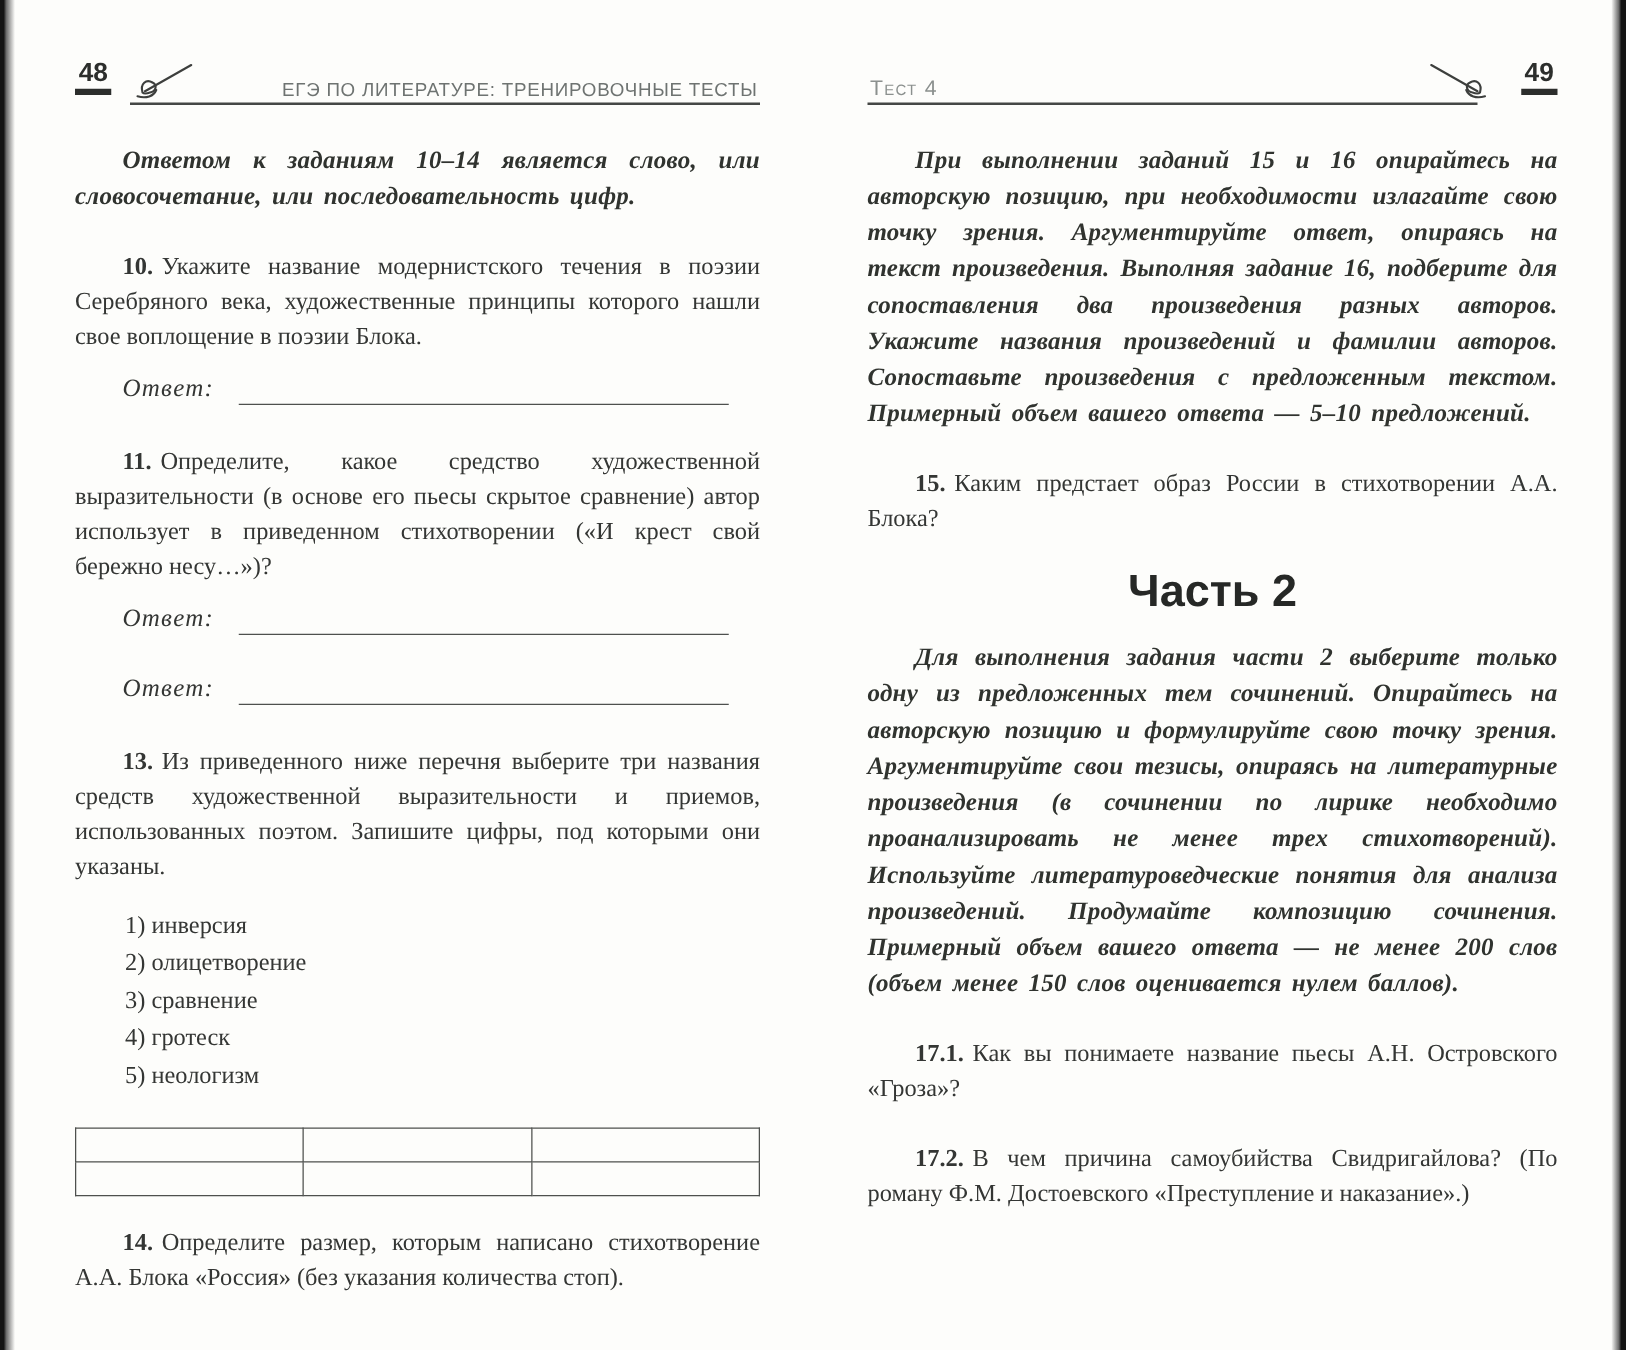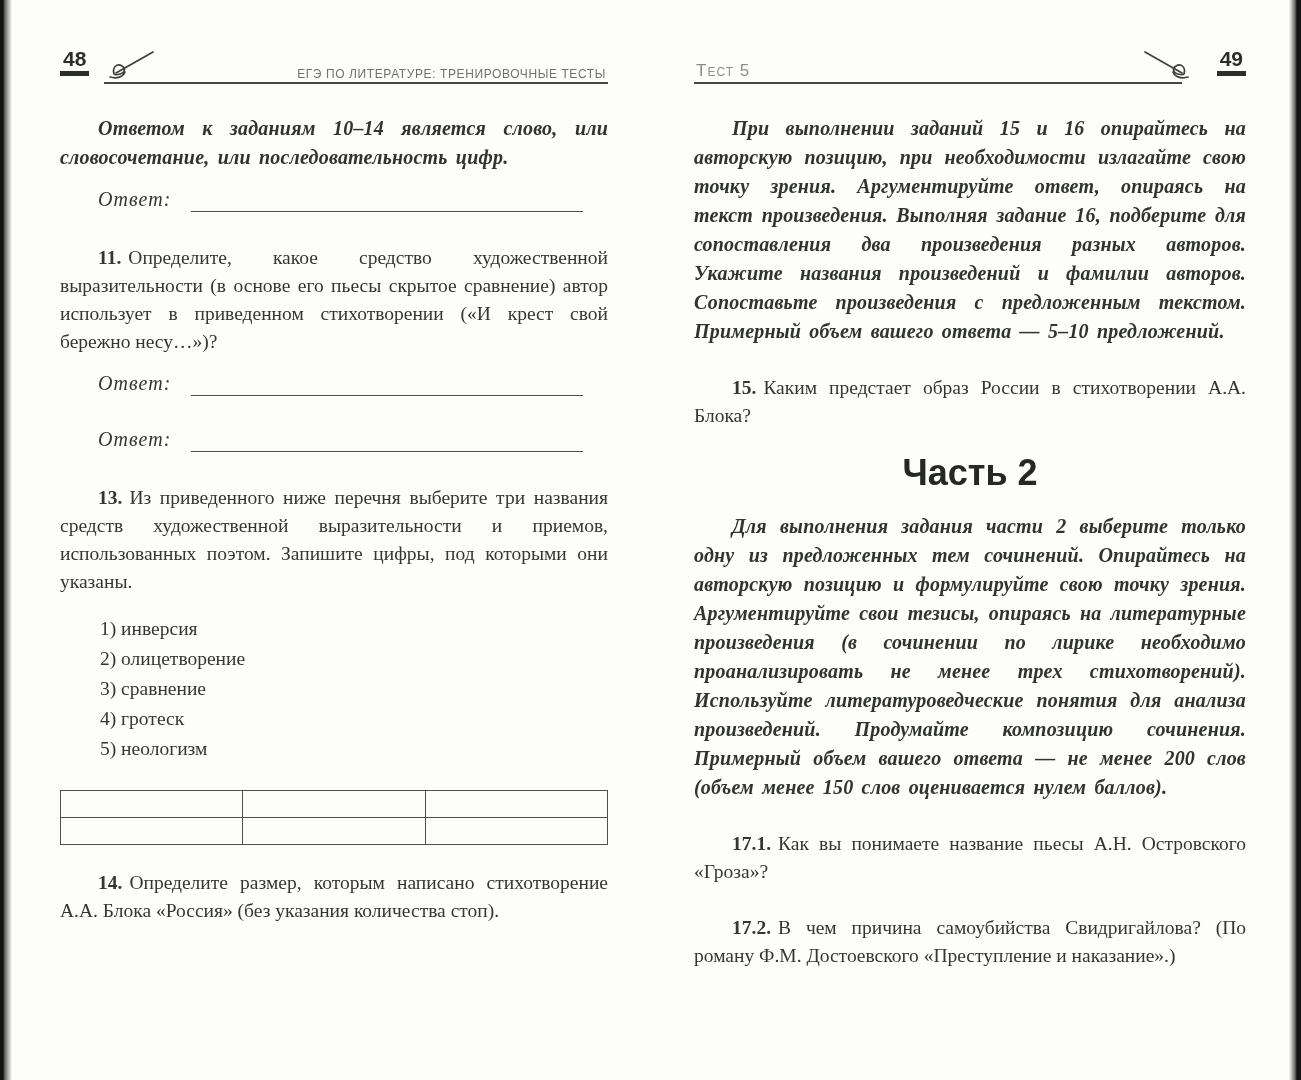--- a/index.html
+++ b/index.html
@@ -36,21 +36,21 @@
   .page-right .pagenum { right: 0; }
   .head-rule { position: absolute; height: 2px; background: #454745; bottom: 6px; }
   .page-left  .head-rule { left: 44px; right: 0; }
   .page-right .head-rule { left: 0; right: 64px; }
   .quill { position: absolute; top: 0; }
   .page-left  .quill { left: 48px; }
   .page-right .quill { right: 56px; transform: scaleX(-1); }
   .running-title {
     position: absolute; bottom: 9px;
     font-family: "Liberation Sans", sans-serif;
-    font-size: 12px; color: #6e7371; letter-spacing: 0.6px;
+    font-size: 15px; color: #6e7371; letter-spacing: 0.6px;
   }
   .page-left  .running-title { right: 2px; }
   .page-right .running-title { left: 2px; font-variant: small-caps; font-size: 17px; color: #8b908e; letter-spacing: 1px; }
 
   
   .lead {
     font-weight: 700; font-style: italic;
     font-size: 20px; line-height: 29px;
     text-align: justify; text-indent: 38px;
     word-spacing: 3px; letter-spacing: 0.2px;
@@ -97,20 +97,21 @@
           <path d="M6 26 C 4 19, 9 15, 14 18 C 18 20, 17 25, 12 26 C 9 27, 7 27, 6 26 Z"></path>
           <path d="M2 29 C 9 31, 15 29, 17 24"></path>
         </svg>
       </span>
       <span class="running-title">ЕГЭ ПО ЛИТЕРАТУРЕ: ТРЕНИРОВОЧНЫЕ ТЕСТЫ</span>
       <span class="head-rule"></span>
     </header>
 
     <p class="lead mt24">Ответом к заданиям 10–14 является слово, или словосочетание, или последовательность цифр.</p>
 
+    <p class="q mt28"><b class="qnum">10.</b><span>Укажите название модернистского течения в поэзии Серебряного века, художественные принципы которого нашли свое воплощение в поэзии Блока.</span></p>
     <div class="answer">
       <i class="alabel">Ответ:</i>
       <span class="aline"></span>
     </div>
 
     <p class="q"><b class="qnum">11.</b><span>Определите, какое средство художественной выразительности (в основе его пьесы скрытое сравнение) автор использует в приведенном стихотворении («И крест свой бережно несу…»)?</span></p>
     <div class="answer">
       <i class="alabel">Ответ:</i>
       <span class="aline"></span>
     </div>
@@ -142,21 +143,21 @@
         </tr>
       </tbody>
     </table>
 
     <p class="q mt24"><b class="qnum">14.</b><span>Определите размер, которым написано стихотворение А.А. Блока «Россия» (без указания количества стоп).</span></p>
 
   </section>
 
   <section class="page page-right">
     <header class="page-head">
-      <span class="running-title">Тест 5</span>
+      <span class="running-title">Тест 4</span>
       <span class="head-rule"></span>
       <span class="quill">
         <svg width="50" height="32" viewBox="0 0 50 32" fill="none" stroke="#3d3f3d" stroke-width="1.7" stroke-linecap="round">
           <path d="M8 25 L 45 4"></path>
           <path d="M6 26 C 4 19, 9 15, 14 18 C 18 20, 17 25, 12 26 C 9 27, 7 27, 6 26 Z"></path>
           <path d="M2 29 C 9 31, 15 29, 17 24"></path>
         </svg>
       </span>
       <span class="pagenum">49</span>
     </header>

